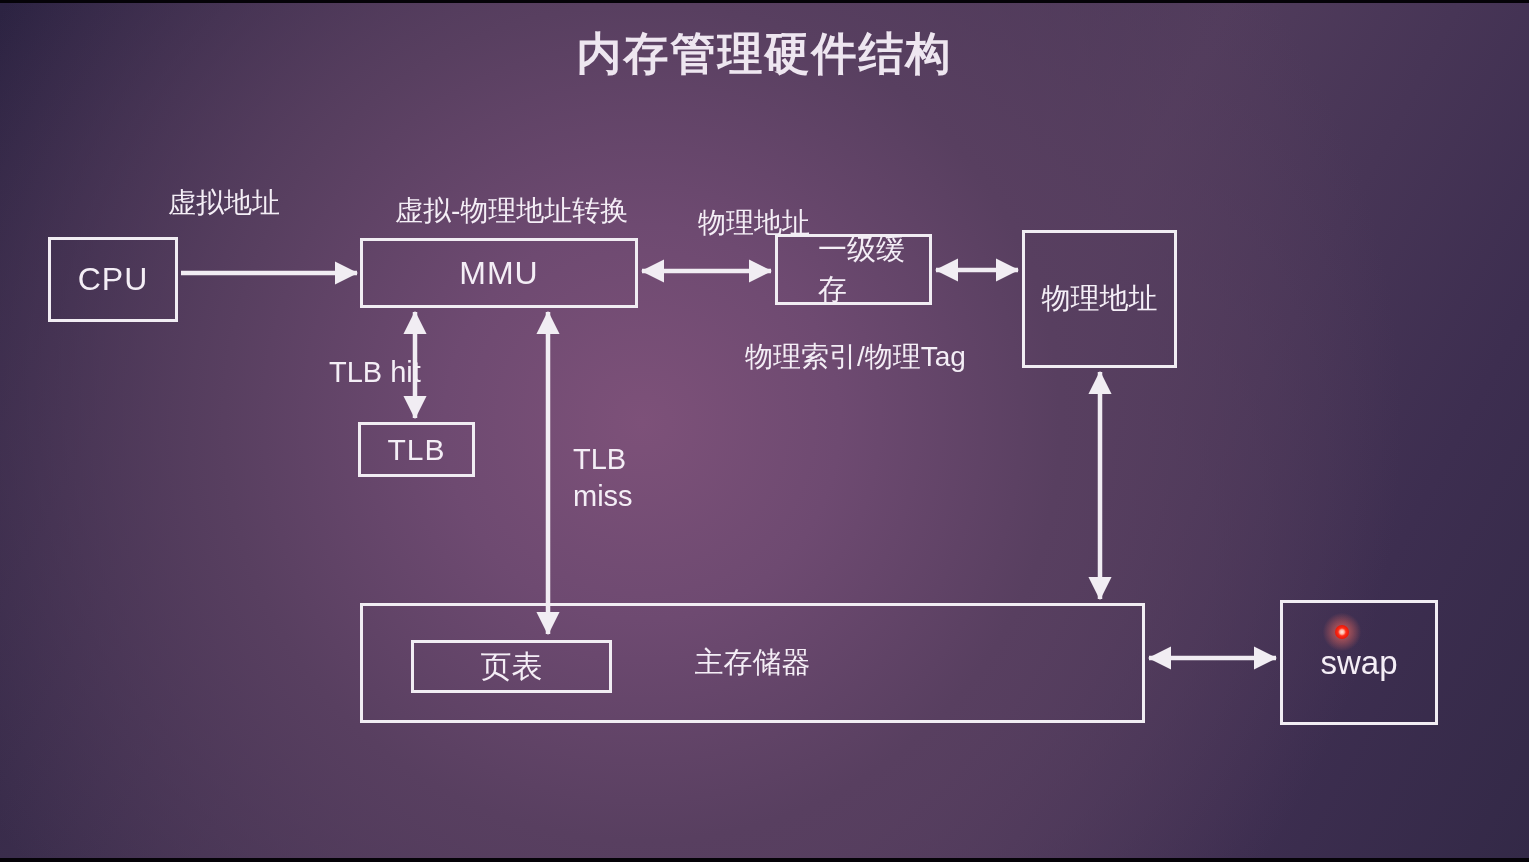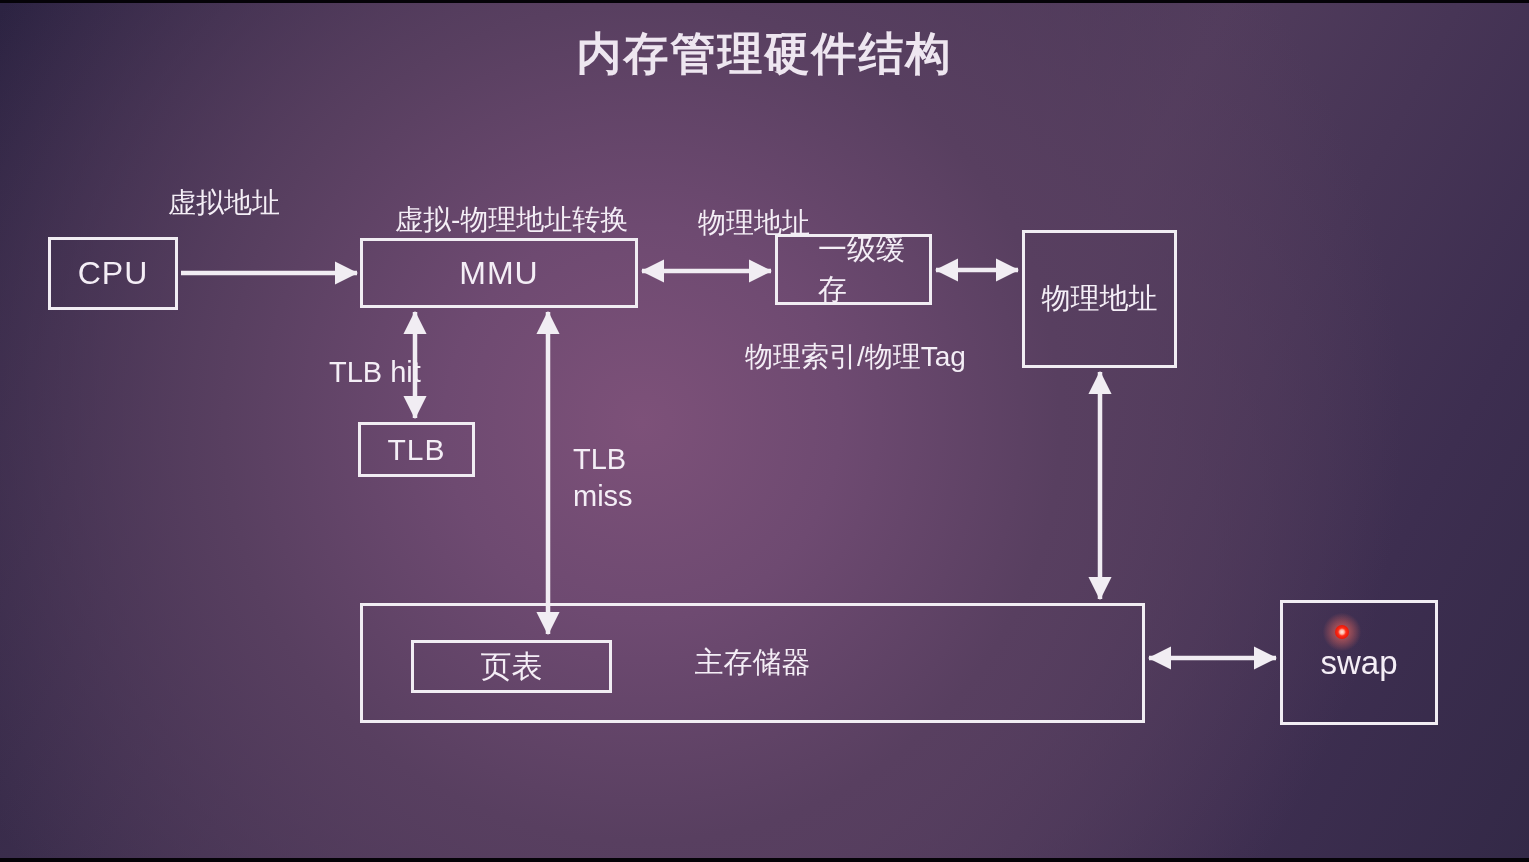--- a/index.html
+++ b/index.html
@@ -75,21 +75,21 @@
     </defs>
     <line x1="181" y1="273" x2="357" y2="273" marker-end="url(#ah)"></line>
     <line x1="642" y1="271" x2="771" y2="271" marker-start="url(#ah)" marker-end="url(#ah)"></line>
     <line x1="936" y1="270" x2="1018" y2="270" marker-start="url(#ah)" marker-end="url(#ah)"></line>
     <line x1="415" y1="312" x2="415" y2="418" marker-start="url(#ah)" marker-end="url(#ah)"></line>
     <line x1="548" y1="312" x2="548" y2="634" marker-start="url(#ah)" marker-end="url(#ah)"></line>
     <line x1="1100" y1="372" x2="1100" y2="599" marker-start="url(#ah)" marker-end="url(#ah)"></line>
     <line x1="1149" y1="658" x2="1276" y2="658" marker-start="url(#ah)" marker-end="url(#ah)"></line>
   </svg>
 
-  <div class="node en" style="left:48px;top:237px;width:130px;height:73px;">
+  <div class="node en" style="left:48px;top:237px;width:130px;height:85px;">
     <span>CPU</span>
   </div>
 
   <div class="node en" style="left:360px;top:238px;width:278px;height:70px;">
     <span>MMU</span>
   </div>
 
   <div class="node cn" style="left:775px;top:234px;width:157px;height:71px;padding-left:40px;">
     <span>一级缓存</span>
   </div>
@@ -109,21 +109,21 @@
   <div class="node cn" style="left:411px;top:640px;width:201px;height:53px;font-size:31px;">
     <span>页表</span>
   </div>
 
   <div class="node en" style="left:1280px;top:600px;width:158px;height:125px;font-size:33px;letter-spacing:0;">
     <span>swap</span>
   </div>
 
   <div class="lbl" style="left:168px;top:184px;">虚拟地址</div>
 
-  <div class="lbl" style="left:395px;top:201px;">虚拟-物理地址转换</div>
+  <div class="lbl" style="left:395px;top:192px;">虚拟-物理地址转换</div>
 
   <div class="lbl" style="left:698px;top:204px;">物理地址</div>
 
   <div class="lbl" style="left:745px;top:338px;">物理索引/物理Tag</div>
 
   <div class="lbl" style="left:316px;top:356px;font-size:29px;margin-left:13px;">TLB hit</div>
 
   <div class="lbl two-line" style="left:573px;top:441px;font-size:29px;">
     <div>TLB</div>
     <div>miss</div>

